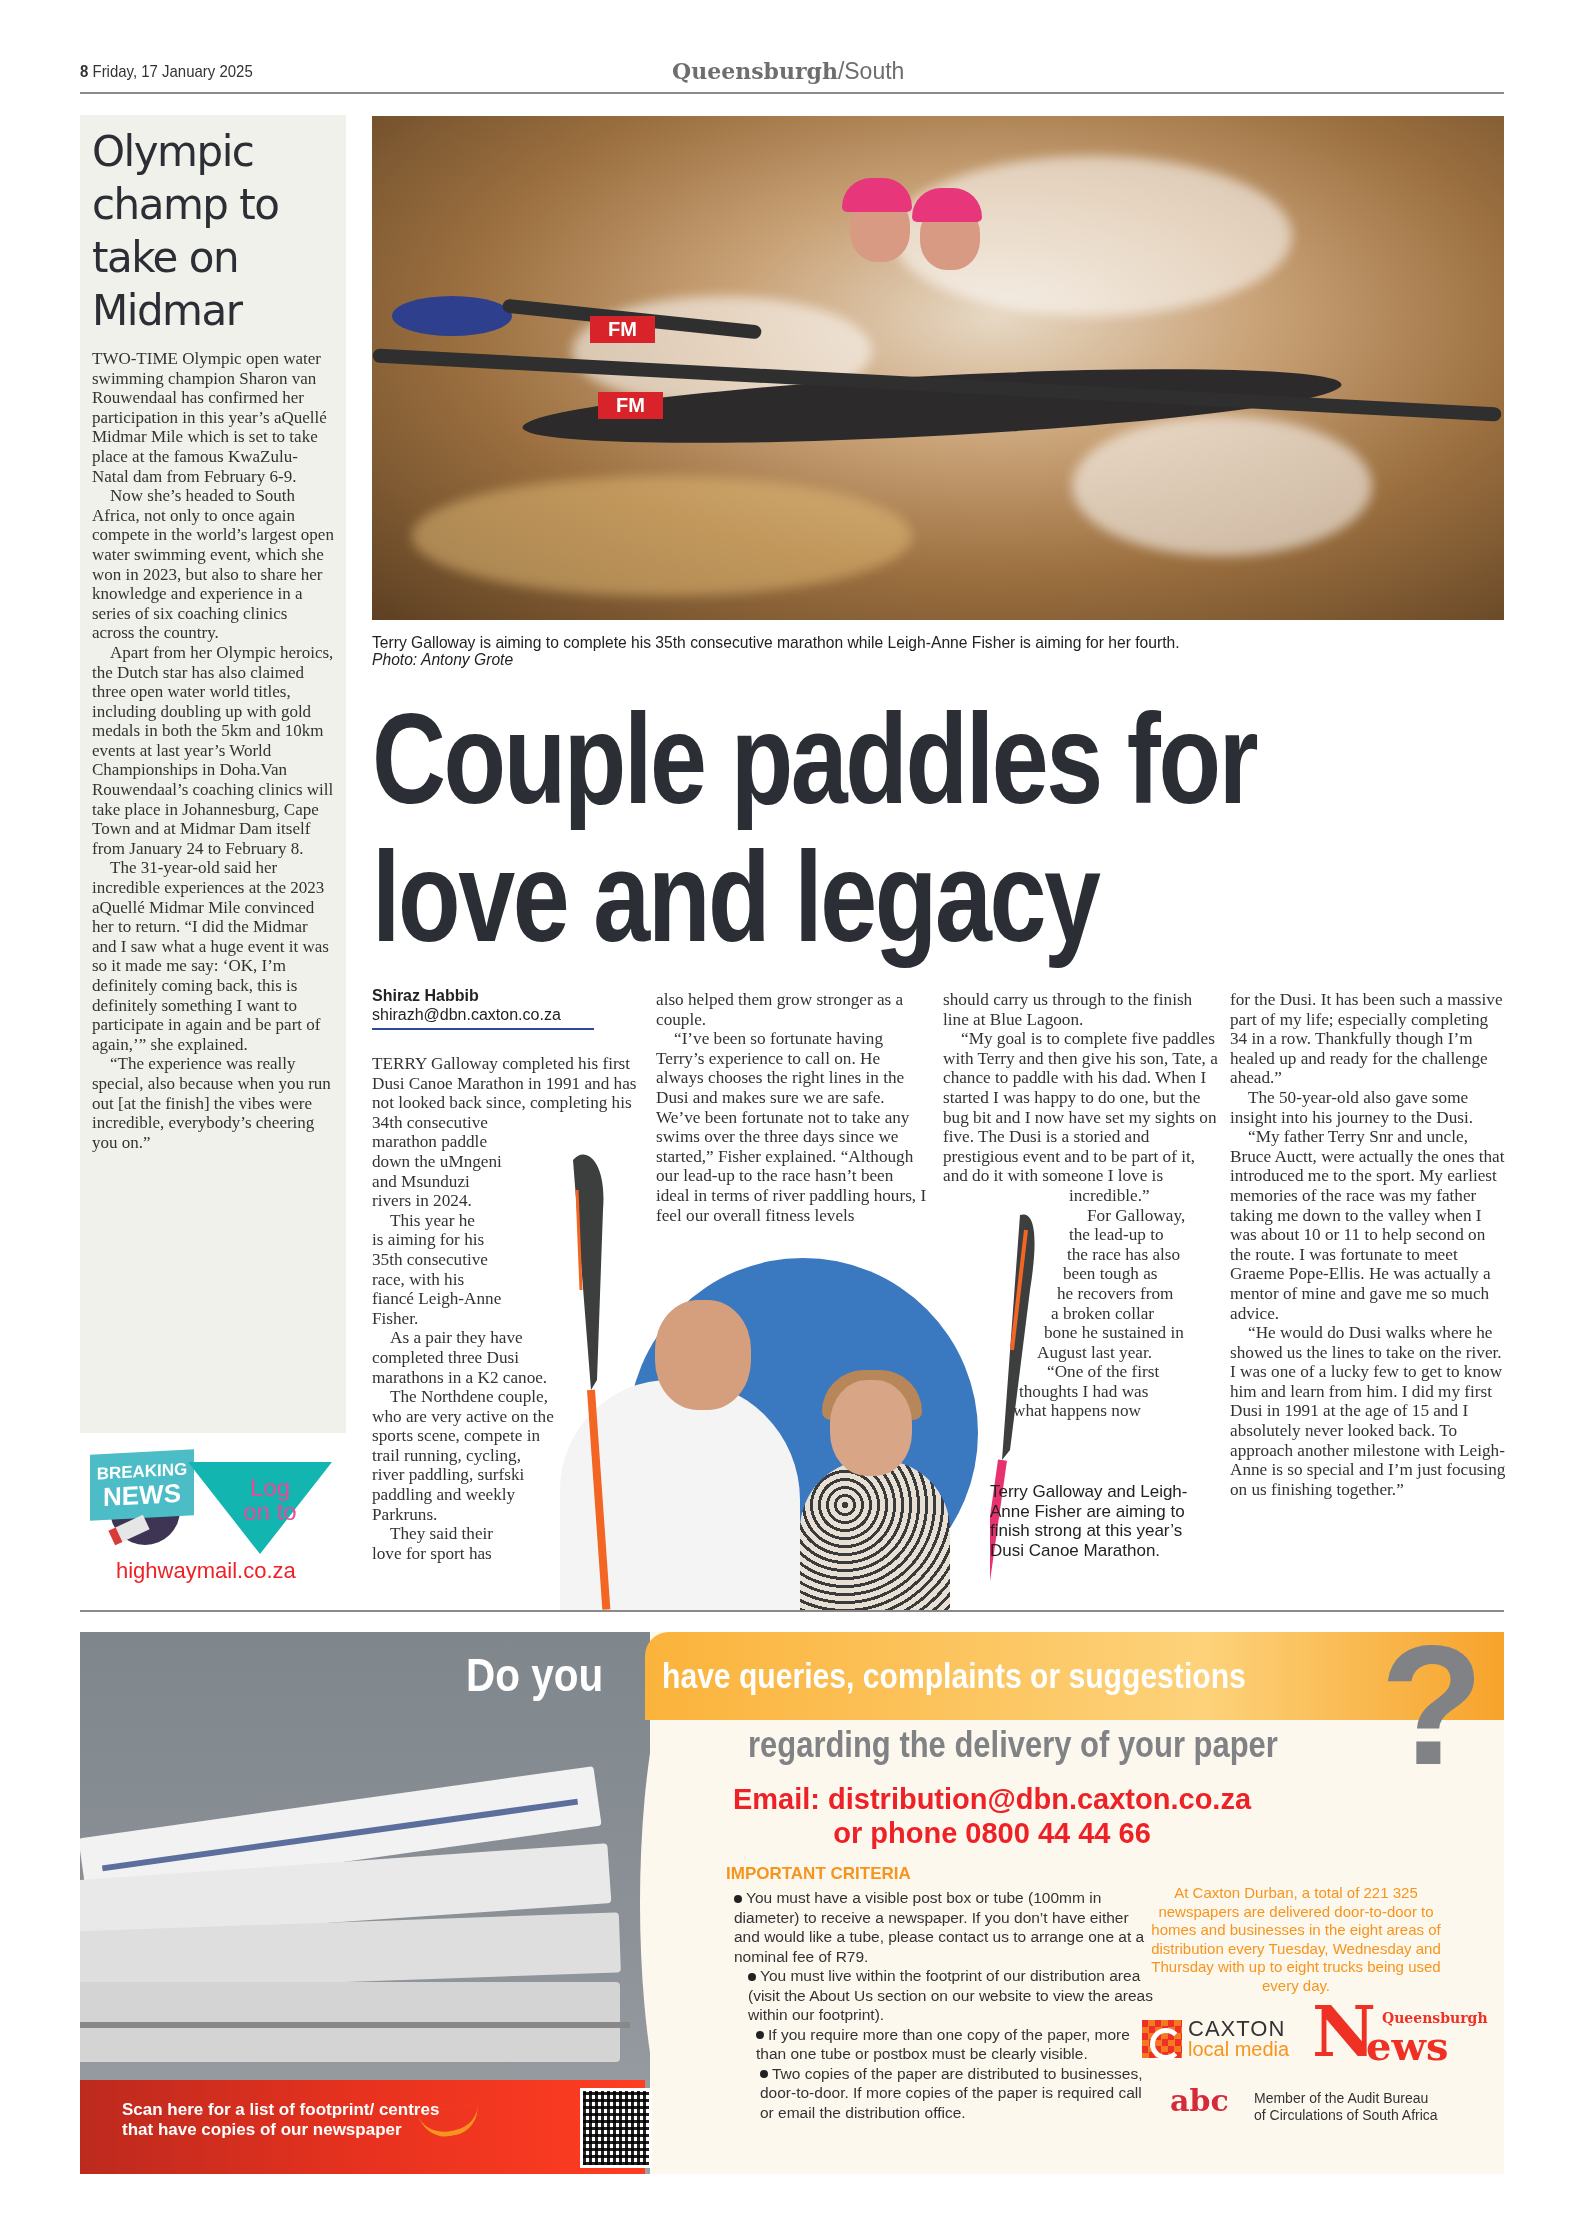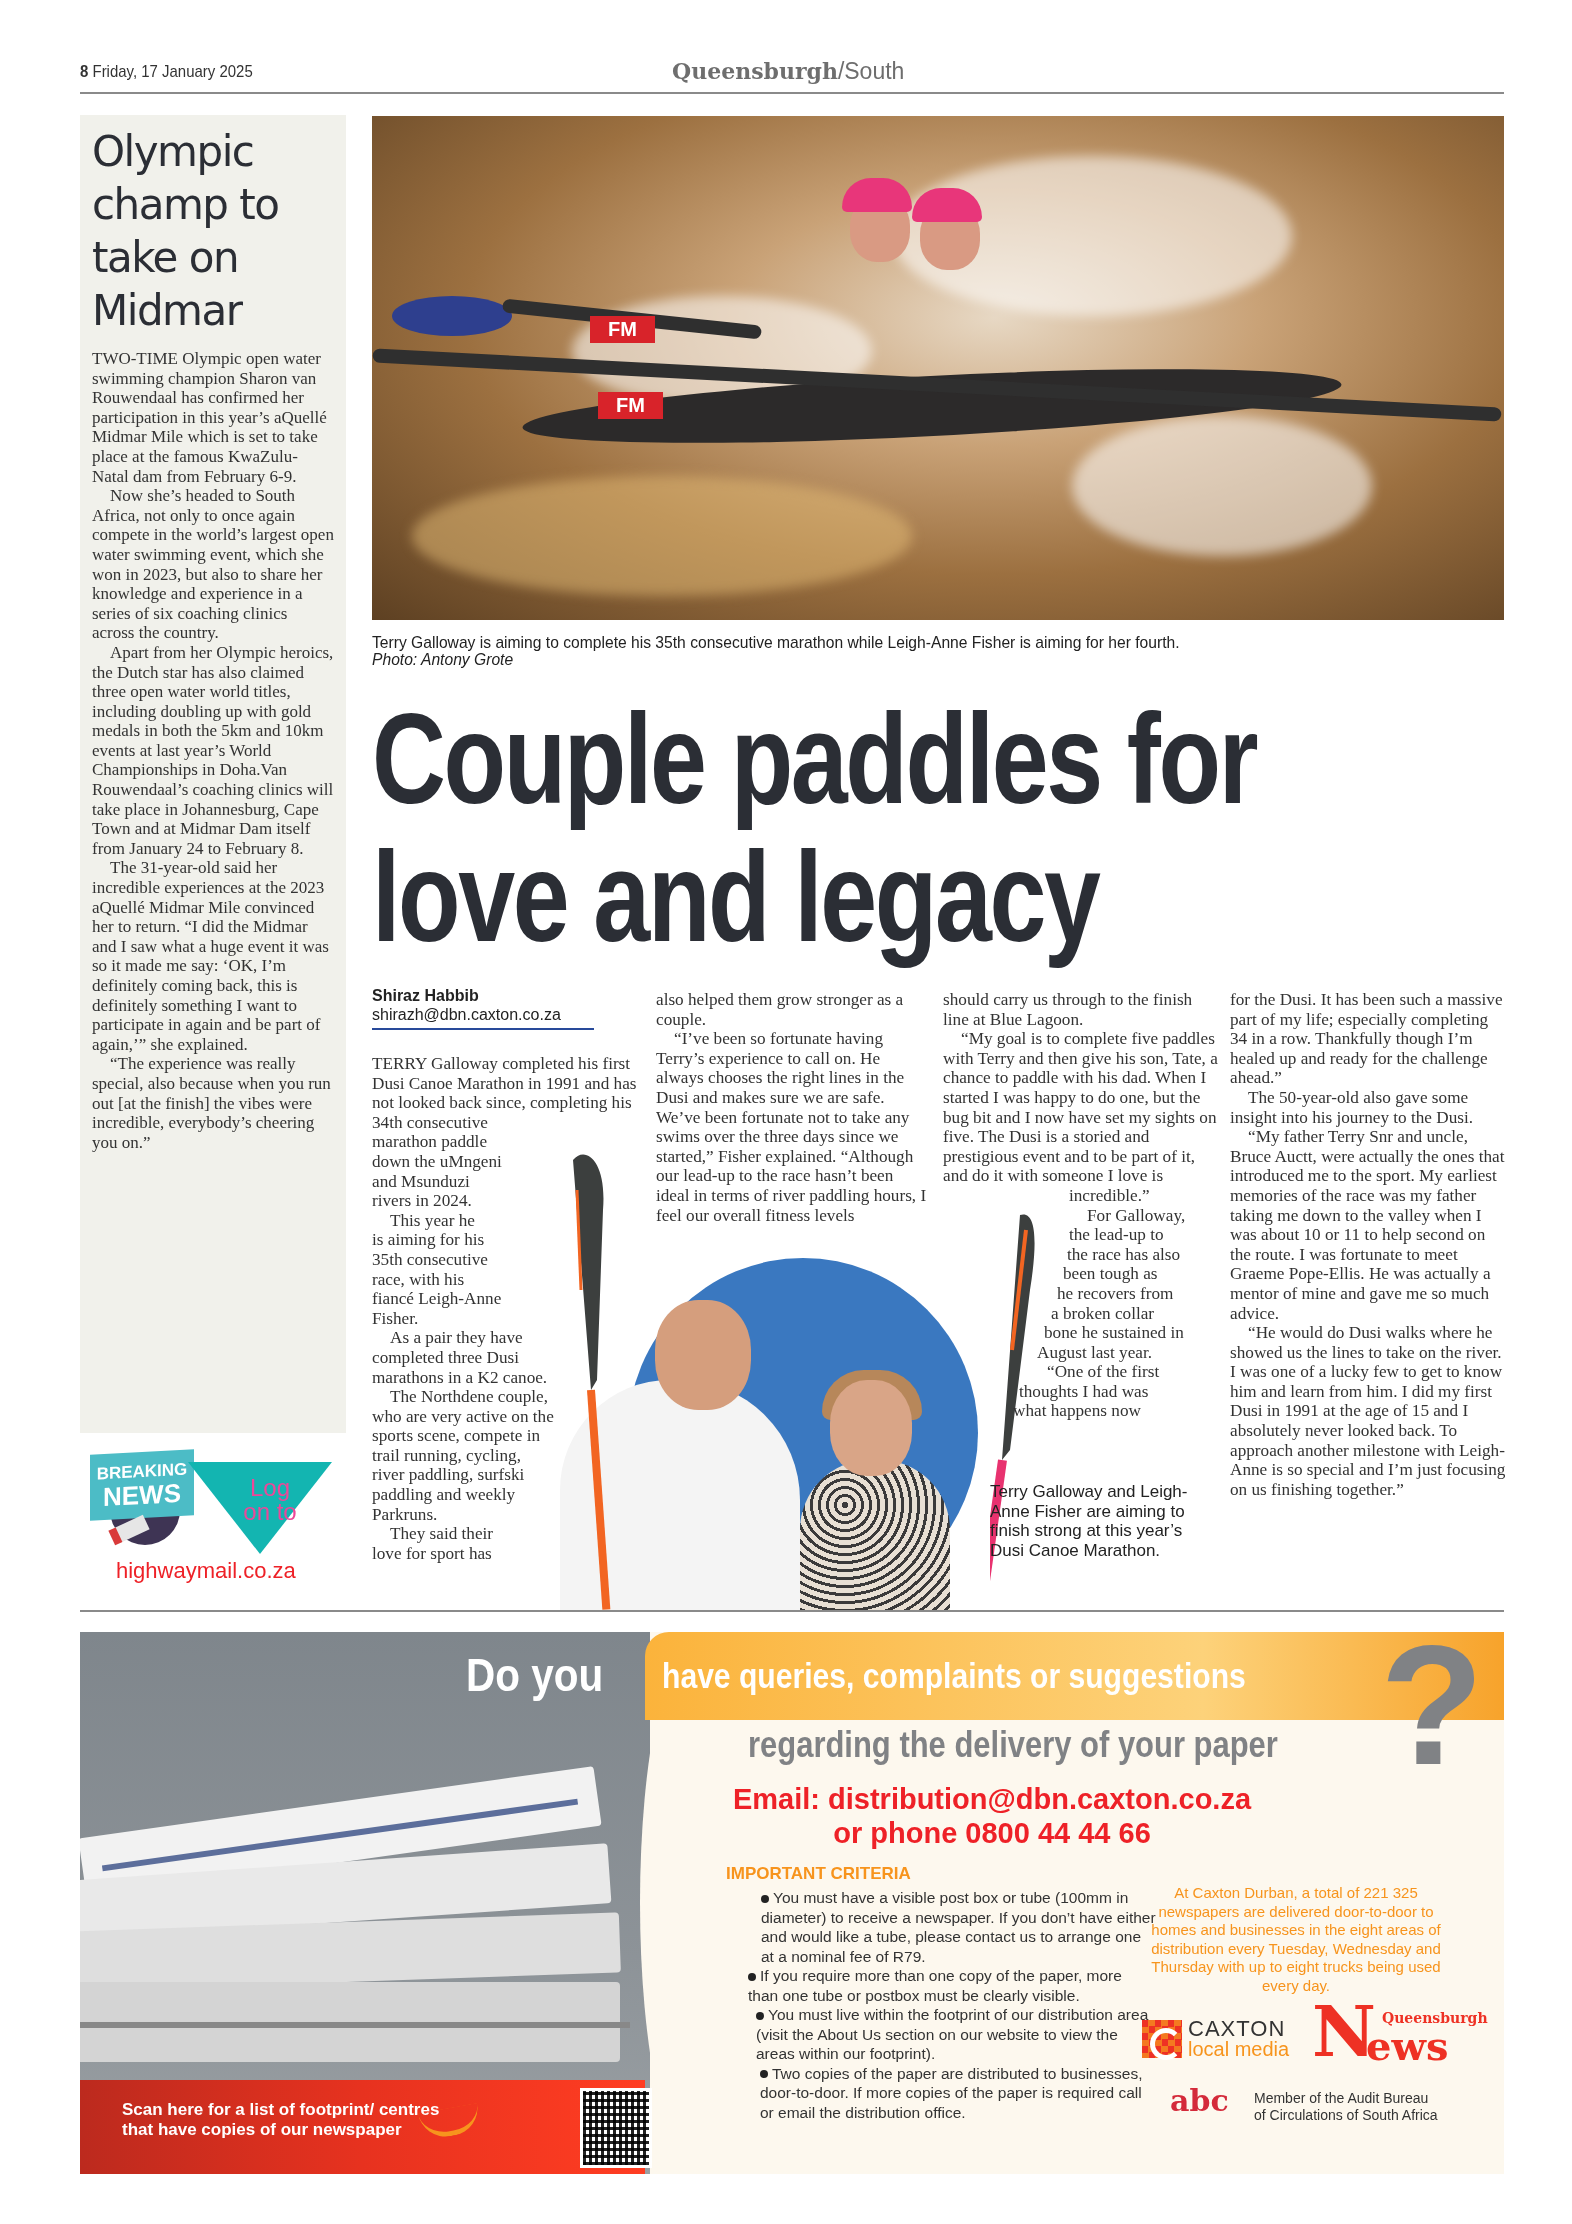--- a/index.html
+++ b/index.html
@@ -78,21 +78,21 @@
   .ad-curve { left: 560px; top: 0; width: 120px; height: 542px; background: #fdf8ee; border-radius: 60px 0 0 60px / 271px 0 0 271px; }
   .ad-orange { left: 565px; top: 0; width: 859px; height: 88px; background: linear-gradient(90deg, #fbb33b, #fdd27a 65%, #f7a32b); border-radius: 24px 0 0 0; }
   .ad-doyou { left: 386px; top: 16px; font-family: "Liberation Sans", sans-serif; font-weight: bold; font-size: 46px; color: #fff; transform: scaleX(0.88); transform-origin: left; }
   .ad-queries { left: 582px; top: 24px; font-family: "Liberation Sans", sans-serif; font-weight: bold; font-size: 35px; color: #fff; transform: scaleX(0.86); transform-origin: left; white-space: nowrap; }
   .ad-qmark { left: 1300px; top: -12px; font-family: "Liberation Sans", sans-serif; font-weight: bold; font-size: 170px; color: #808285; line-height: 170px; }
   .ad-regarding { left: 668px; top: 92px; font-family: "Liberation Sans", sans-serif; font-weight: bold; font-size: 36px; color: #808285; transform: scaleX(0.86); transform-origin: left; white-space: nowrap; }
   .ad-email { left: 652px; top: 150px; width: 520px; text-align: center; font-family: "Liberation Sans", sans-serif; font-weight: bold; font-size: 29px; line-height: 34px; color: #ee2127; }
   .ad-crit-title { left: 646px; top: 232px; font-family: "Liberation Sans", sans-serif; font-weight: bold; font-size: 17px; color: #f7941d; }
   .ad-crit { left: 646px; top: 256px; width: 430px; font-family: "Liberation Sans", sans-serif; font-size: 15.5px; line-height: 19.5px; color: #333; }
   .ad-crit li { list-style: none; margin-bottom: 0; }
-  .ad-crit li:nth-child(1) { padding-left: 8px; margin-left: 27px; }
+  .ad-crit li:nth-child(1) { padding-left: 8px; }
   .ad-crit li:nth-child(2) { padding-left: 22px; }
   .ad-crit li:nth-child(3) { padding-left: 30px; }
   .ad-crit li:nth-child(4) { padding-left: 34px; }
   .ad-crit .dot { display: inline-block; width: 8px; height: 8px; background: #222; border-radius: 50%; margin-right: 4px; vertical-align: middle; }
   .ad-stat { left: 1066px; top: 252px; width: 300px; text-align: center; font-family: "Liberation Sans", sans-serif; font-size: 15px; line-height: 18.5px; color: #f7941d; }
   .caxton { left: 1062px; top: 382px; width: 150px; height: 46px; }
   .caxton .sq { position: absolute; left: 0; top: 6px; width: 40px; height: 38px; background: repeating-conic-gradient(#f47920 0 25%, #ee3124 0 50%) 0 0/13px 13px; }
   .caxton .sq::after { content: ""; position: absolute; left: 8px; top: 8px; width: 22px; height: 22px; border: 5px solid #fff; border-right-color: transparent; border-radius: 50%; }
   .caxton .t1 { position: absolute; left: 46px; top: 2px; font-family: "Liberation Sans", sans-serif; font-size: 22px; color: #333; letter-spacing: 1px; }
   .caxton .t2 { position: absolute; left: 46px; top: 24px; font-family: "Liberation Sans", sans-serif; font-size: 20px; color: #f7941d; }
@@ -270,22 +270,22 @@
   <div class="abs ad-queries">have queries, complaints or suggestions</div>
   <div class="abs ad-qmark">?</div>
   <div class="abs ad-regarding">regarding the delivery of your paper</div>
   <div class="abs ad-email">
     <div>Email: distribution@dbn.caxton.co.za</div>
     <div>or phone 0800 44 44 66</div>
   </div>
   <div class="abs ad-crit-title">IMPORTANT CRITERIA</div>
   <ul class="abs ad-crit">
     <li><span class="dot"></span><span>You must have a visible post box or tube (100mm in diameter) to receive a newspaper. If you don’t have either and would like a tube, please contact us to arrange one at a nominal fee of R79.</span></li>
+    <li><span class="dot"></span><span>You must live within the footprint of our distribution area (visit the About Us section on our website to view the areas within our footprint).</span></li>
     <li><span class="dot"></span><span>If you require more than one copy of the paper, more than one tube or postbox must be clearly visible.</span></li>
-    <li><span class="dot"></span><span>You must live within the footprint of our distribution area (visit the About Us section on our website to view the areas within our footprint).</span></li>
     <li><span class="dot"></span><span>Two copies of the paper are distributed to businesses, door-to-door. If more copies of the paper is required call or email the distribution office.</span></li>
   </ul>
   <div class="abs ad-stat">At Caxton Durban, a total of 221 325 newspapers are delivered door-to-door to homes and businesses in the eight areas of distribution every Tuesday, Wednesday and Thursday with up to eight trucks being used every day.</div>
 
   <div class="abs caxton">
     <div class="sq"></div>
     <div class="t1">CAXTON</div>
     <div class="t2">local media</div>
   </div>
   <div class="abs qnews">

